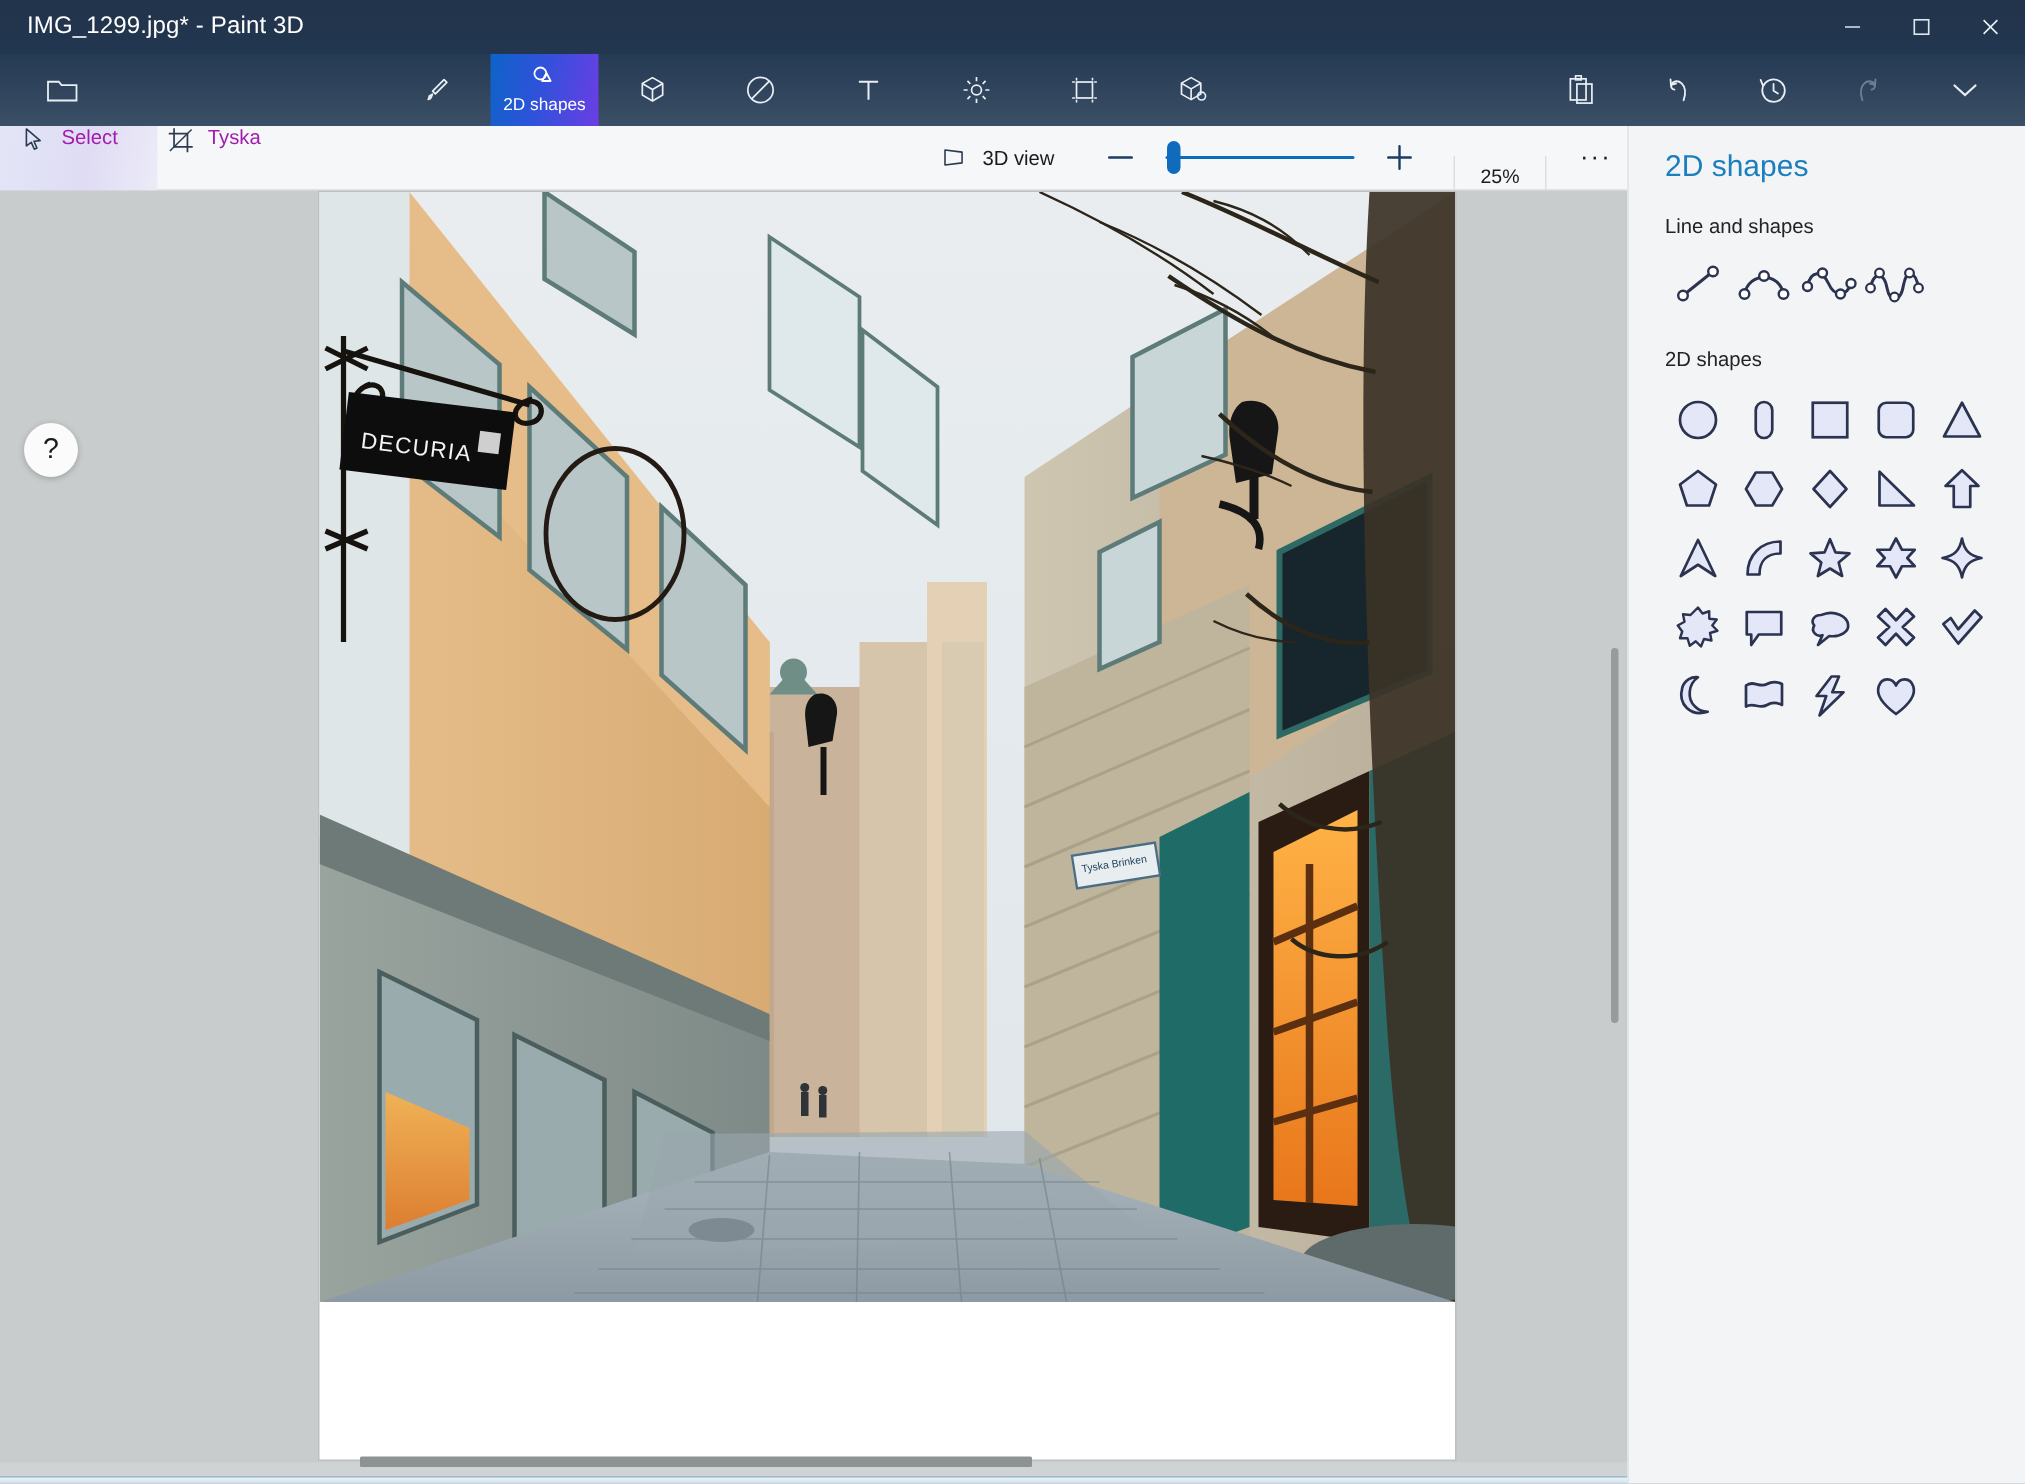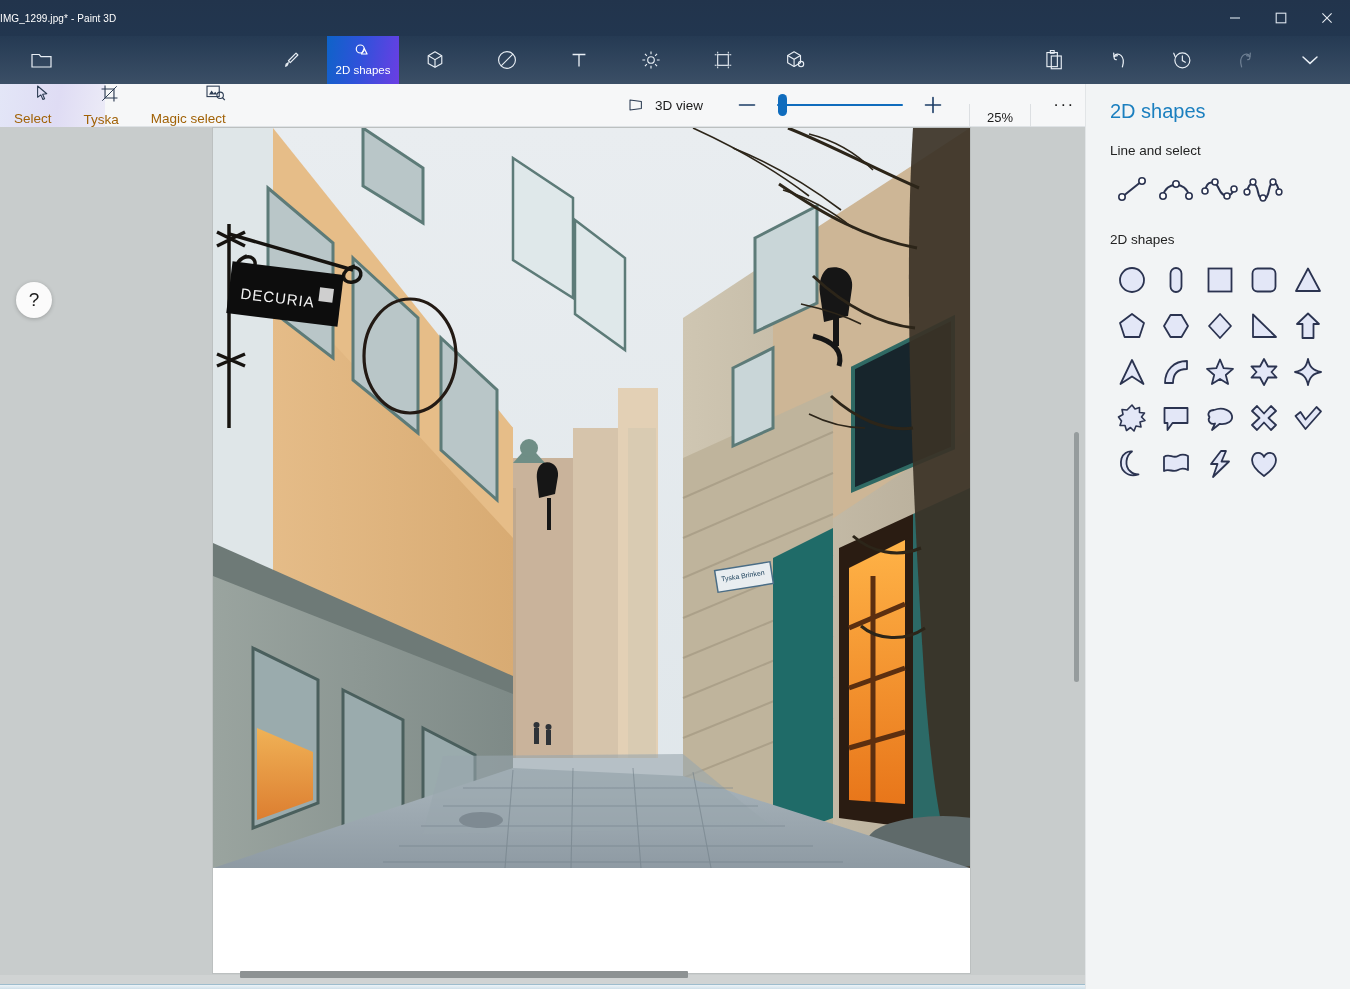--- a/index.html
+++ b/index.html
@@ -11,21 +11,21 @@
   }
   .app { position: relative; width: 1350px; height: 989px; }
 
   
   .titlebar {
     position: absolute; left: 0; top: 0; width: 1350px; height: 36px;
     background: linear-gradient(180deg, #22344c 0%, #22364f 100%);
     display: flex; align-items: center;
   }
   .title-text {
-    color: #ffffff; font-size: 10px; letter-spacing: .1px;
+    color: #ffffff; font-size: 16px; padding-left: 18px; letter-spacing: .1px;
     white-space: nowrap;
   }
   .wincontrols { margin-left: auto; display: flex; height: 36px; }
   .wc {
     width: 46px; height: 36px; display: flex; align-items: center; justify-content: center;
     color: #e7ecf2;
   }
   .wc svg { display: block; }
 
   
@@ -60,24 +60,23 @@
     position: absolute; left: 0; top: 84px; width: 1085px; height: 43px;
     background: #f6f7f8;
     border-bottom: 1px solid #dfe3e6;
     display: flex; align-items: center;
   }
   .sel-hl {
     position:absolute; left:0; top:0; width:105px; height:43px;
     background: linear-gradient(100deg, #e3e6f7 0%, #dfdcf4 55%, #ecebf7 100%);
   }
   .sb-item {
-    position: relative; display: flex; align-items: flex-end; gap: 9px;
-    height: 43px; padding: 0 16px; color: #a16207; font-size: 13.5px;
+    position: relative; display: flex; align-items: flex-start; gap: 9px;
+    height: 43px; padding: 0 16px; color: #a21caf; font-size: 13.5px;
     white-space: nowrap;
-    flex-direction: column;
   }
   .sb-item.first { padding-left: 14px; }
   .sb-item svg { display: block; }
   .sb-spacer { flex: 1; }
 
   .zoomgroup { display:flex; align-items:center; gap:12px; height:43px; }
   .view3d { display:flex; align-items:center; gap:9px; padding:0 14px 0 12px; font-size:13.5px; color:#1b1b1b; }
   .zminus, .zplus { width: 36px; height: 43px; display:flex; align-items:center; justify-content:center; color:#1b3c66; }
   .slider { position: relative; width: 126px; height: 43px; display:flex; align-items:center; }
   .slider .track { position:absolute; left:0; right:0; height:2.5px; background:#0f6cbd; border-radius:2px; }
@@ -296,29 +295,20 @@
     </div>
 
     <div class="sb-item">
       <svg width="19" height="19" viewBox="0 0 20 20">
           <path d="M5.3 1.6v13.1h13.1M1.6 5.3h13.1v13.1" fill="none" stroke="#2b3b52" stroke-width="1.2"></path>
           <path d="M2.4 17.6L17.6 2.4" stroke="#2b3b52" stroke-width="1.05"></path>
         </svg>
       <span>Tyska</span>
     </div>
 
-    <div class="sb-item">
-      <svg width="20" height="18" viewBox="0 0 22 20">
-          <rect x="1" y="2.4" width="13.6" height="11.6" fill="none" stroke="#2b3b52" stroke-width="1.2"></rect>
-          <path d="M3.3 11.6l2.8-4.3 2.4 3.2 1.6-2 2.3 3.1z" fill="#2b3b52"></path>
-          <circle cx="15.6" cy="12.6" r="3.6" fill="none" stroke="#2b3b52" stroke-width="1.2"></circle>
-          <path d="M18.3 15.3l2.5 2.6" stroke="#2b3b52" stroke-width="1.3"></path>
-        </svg>
-      <span>Magic select</span>
-    </div>
 
     <div class="sb-spacer"></div>
 
     <div class="zoomgroup">
       <div class="view3d">
         <svg width="18" height="14" viewBox="0 0 20 16">
             <path d="M2 2.3l13 1.6v8.2L2 13.7z" fill="none" stroke="#2b3b52" stroke-width="1.2" stroke-linejoin="round"></path>
           </svg>
         <span>3D view</span>
       </div>
@@ -524,21 +514,21 @@
     <div class="help-btn">?</div>
     <div class="bottom-ghost"></div>
   </div>
 
   <div class="hscroll"></div>
   <div class="bottom-strip"></div>
 
   <div class="panel">
     <div class="panel-title">2D shapes</div>
 
-    <div class="sec-label">Line and select</div>
+    <div class="sec-label">Line and shapes</div>
     <div class="lc-grid">
       <div class="lc-cell">
         <svg width="34" height="30" viewBox="0 0 34 30">
           <path d="M7 23 L27 7" fill="none" stroke="#2b3350" stroke-width="2"></path>
           <circle cx="7" cy="23" r="3.2" fill="#fff" stroke="#2b3350" stroke-width="1.6"></circle>
           <circle cx="27" cy="7" r="3.2" fill="#fff" stroke="#2b3350" stroke-width="1.6"></circle>
         </svg>
       </div>
       <div class="lc-cell">
         <svg width="40" height="30" viewBox="0 0 40 30">

